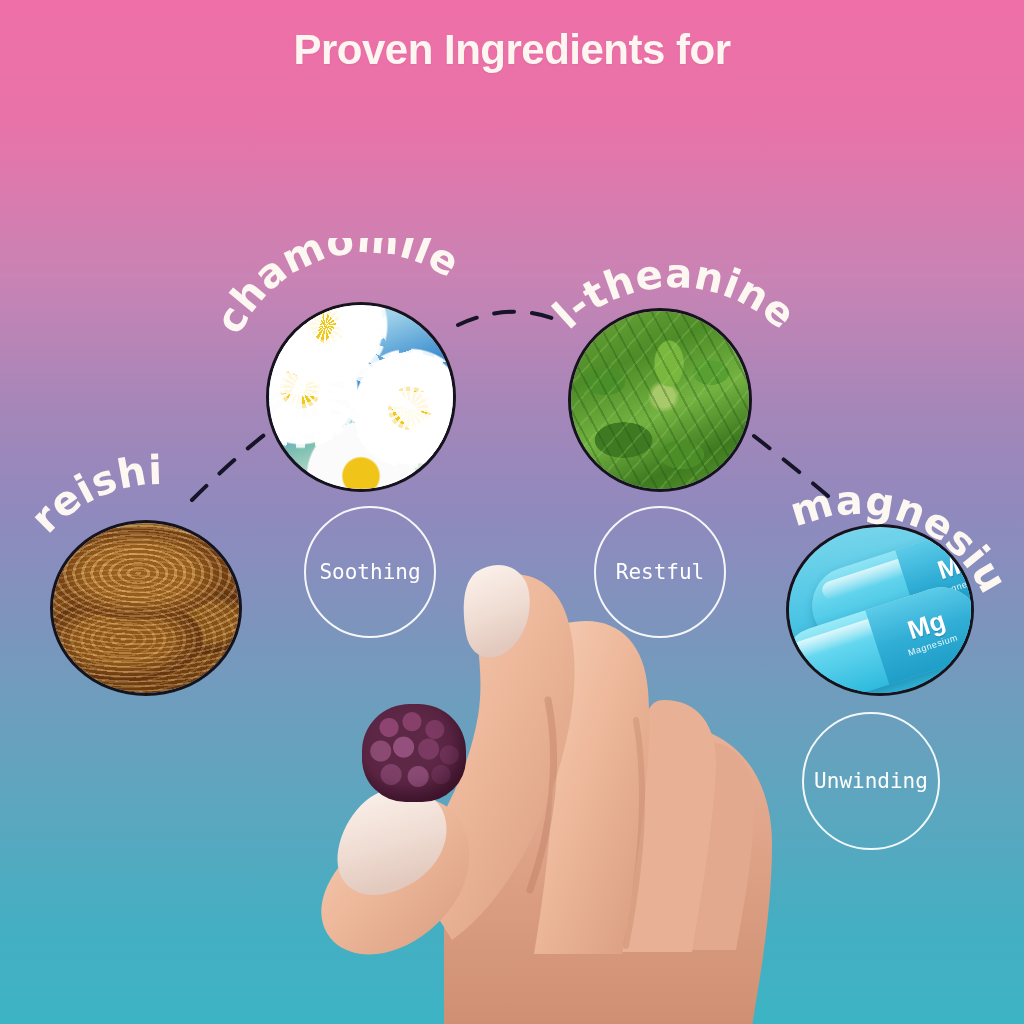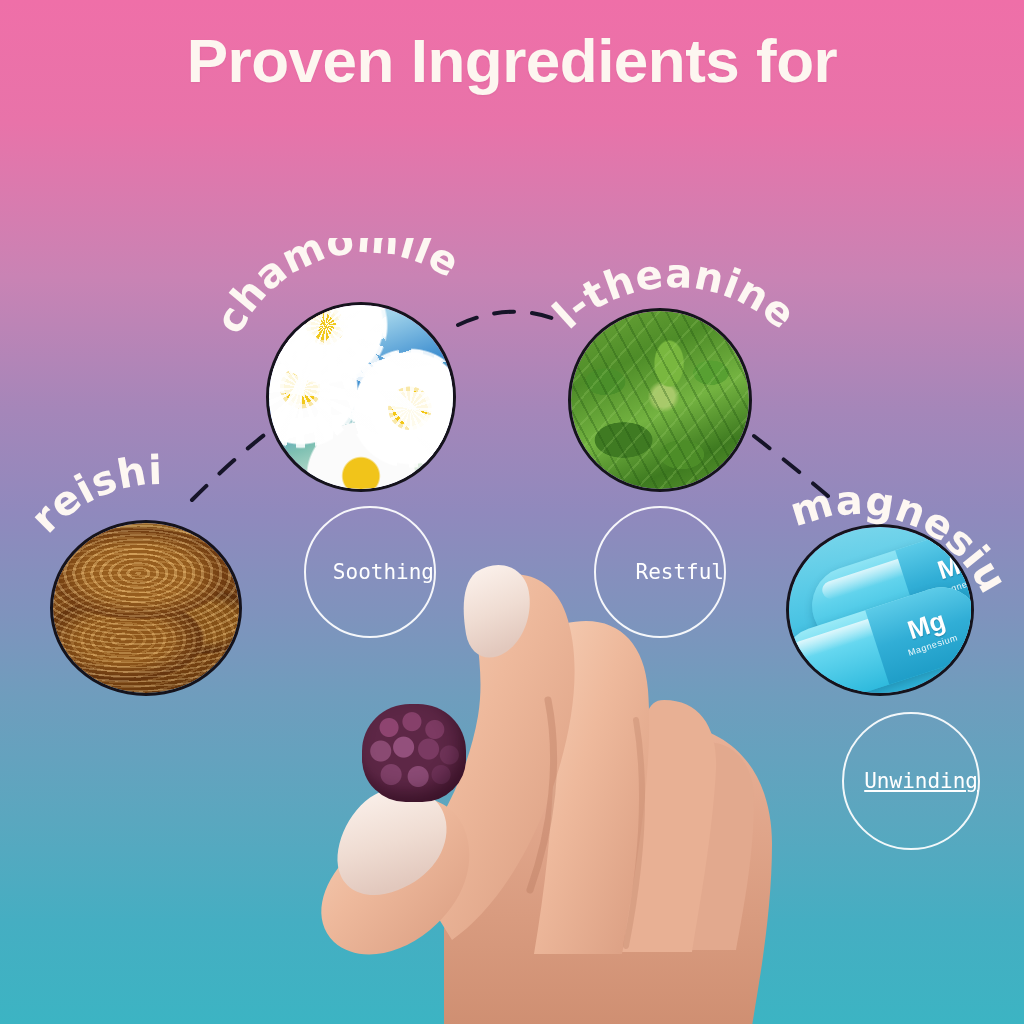--- a/index.html
+++ b/index.html
@@ -27,21 +27,21 @@
   }
 
   
   .headline {
     position: absolute;
     left: 0; right: 0;
     top: 28px;
     text-align: center;
     color: #fdf6f0;
     font-weight: 700;
-    font-size: 62px;
+    font-size: 42px;
     line-height: 1.05;
     letter-spacing: -0.5px;
     padding: 0 60px;
     box-sizing: border-box;
     text-shadow: 0 1px 2px rgba(150,60,110,0.12);
   }
   .headline .l2 { display: block; }
 
   
   .ing {
@@ -191,21 +191,21 @@
     letter-spacing: 0.5px;
   }
 
   
   .benefit {
     position: absolute;
     border-radius: 50%;
     border: 2px solid rgba(255,255,255,0.92);
     display: flex;
     align-items: center;
-    justify-content: flex-end;
+    justify-content: center;
     text-align: center;
     color: #ffffff;
     font-family: "DejaVu Sans Mono", monospace;
     font-size: 21px;
     line-height: 1.25;
     box-sizing: border-box;
   }
 
   
   .connectors {
@@ -325,21 +325,21 @@
 
   <div class="benefit" style="left:304px; top:506px; width:132px; height:132px;">
     <span>Soothing</span>
   </div>
 
   <div class="benefit" style="left:594px; top:506px; width:132px; height:132px;">
     <span>Restful</span>
   </div>
 
 
-  <div class="benefit" style="left:842px; top:712px; width:138px; height:138px;text-decoration:underline;">
+  <div class="benefit" style="left:802px; top:712px; width:138px; height:138px;">
     <span>Unwinding</span>
   </div>
 
   <div class="gummy"></div>
 
   <svg class="hand-layer" viewBox="0 0 1024 1024">
     <defs>
       <linearGradient id="skin" x1="0" y1="0" x2="1" y2="1">
         <stop offset="0%" stop-color="#f6cfb6"></stop>
         <stop offset="42%" stop-color="#eeb99c"></stop>

